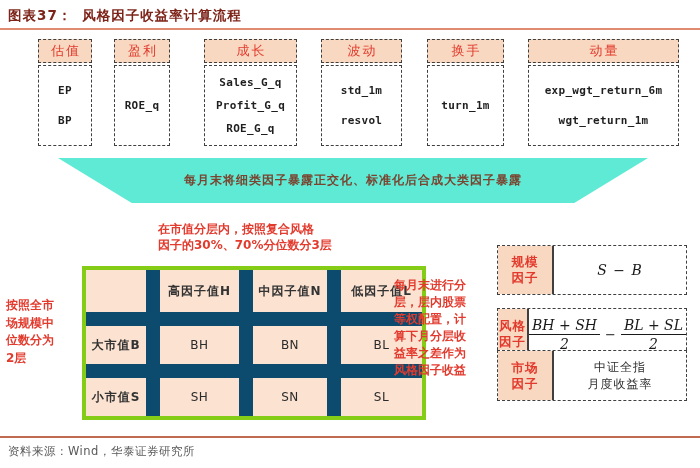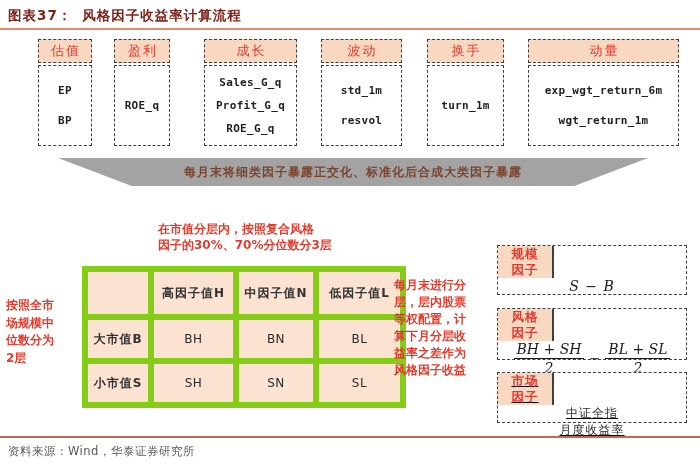--- a/index.html
+++ b/index.html
@@ -16,43 +16,43 @@
   .fcol{position:absolute;top:39px;}
   .fcol .hd{box-sizing:border-box;height:24px;border:1.6px dashed #3f3f3f;background:#f8d8c0;
             color:#e23b2e;font-weight:normal;font-size:13px;letter-spacing:2px;text-indent:2px;
             display:flex;align-items:center;justify-content:center;}
   .fcol .bd{box-sizing:border-box;margin-top:2px;height:81px;border:1.6px dashed #3f3f3f;background:#fff;
             display:flex;flex-direction:column;justify-content:space-evenly;align-items:center;}
   .fcol .item{font-family:"DejaVu Sans Mono",monospace;font-size:11px;font-weight:bold;
               color:#1f1f1f;letter-spacing:0.3px;white-space:nowrap;}
 
   
-  .trap{position:absolute;left:58px;top:158px;width:590px;height:28px;background:#a3a3a3;
+  .trap{position:absolute;left:58px;top:158px;width:590px;height:45px;background:#5eead4;
         clip-path:polygon(0% 0%,100% 0%,87.5% 100%,12.5% 100%);
         display:flex;align-items:center;justify-content:center;}
   .trap span{font-size:12px;font-weight:bold;color:#7a4430;letter-spacing:1px;}
 
   
   .note{position:absolute;color:#e23b2e;font-weight:bold;font-size:12px;}
   .note div{white-space:nowrap;}
   .note-top{left:158px;top:221px;line-height:16px;}
   .note-left{left:6px;top:297px;line-height:17.5px;}
   .note-right{left:394px;top:277px;line-height:17px;}
 
   
-  .ltable{position:absolute;left:82px;top:266px;border:6px solid #84cc16;background:#84cc16;
+  .ltable{position:absolute;left:82px;top:266px;border:4px solid #84cc16;background:#0c4a6e;
           display:grid;grid-template-columns:60px 79px 74px 81px;grid-template-rows:42px 38px 38px;
-          gap:6px;}
+          gap:14px;}
   .ltable .cell{background:#fbe2d1;display:flex;align-items:center;justify-content:center;
                 font-size:12px;font-weight:600;color:#333;letter-spacing:1px;}
   .ltable .val{font-weight:normal;color:#2b2b2b;letter-spacing:0.5px;}
 
   
   .rbox{position:absolute;left:497px;width:190px;box-sizing:border-box;border:1.6px dashed #3f3f3f;
-        background:#fff;display:flex;flex-direction:column;}
+        background:#fff;display:flex;}
   .rbox .lab{width:54px;background:#f8d8c0;border-right:2px solid #3f3f3f;color:#e23b2e;
              font-weight:bold;font-size:12.5px;line-height:16px;letter-spacing:1px;
              display:flex;flex-direction:column;align-items:center;justify-content:center;}
   .rbox .body{flex:1;display:flex;align-items:center;justify-content:center;}
   .math{font-family:"DejaVu Serif",serif;font-style:italic;color:#1a1a1a;}
   .f1 .math{font-size:14px;letter-spacing:1px;}
   .frac{display:inline-flex;flex-direction:column;align-items:center;font-family:"DejaVu Serif",serif;
         font-style:italic;font-size:14px;color:#1a1a1a;}
   .frac .n{padding:0 3px 1px;border-bottom:1.4px solid #1a1a1a;white-space:nowrap;}
   .frac .d{padding-top:1px;}
@@ -180,21 +180,21 @@
         </span>
         <span class="minus">−</span>
         <span class="frac">
           <span class="n">BL + SL</span>
           <span class="d">2</span>
         </span>
       </div>
     </div>
   </div>
 
-  <div class="rbox" style="top:372px;height:51px;text-decoration:underline;">
+  <div class="rbox" style="top:350px;height:51px;">
     <div class="lab">
       <span>市场</span>
       <span>因子</span>
     </div>
     <div class="body">
       <div class="plain">
         <div>中证全指</div>
         <div>月度收益率</div>
       </div>
     </div>

